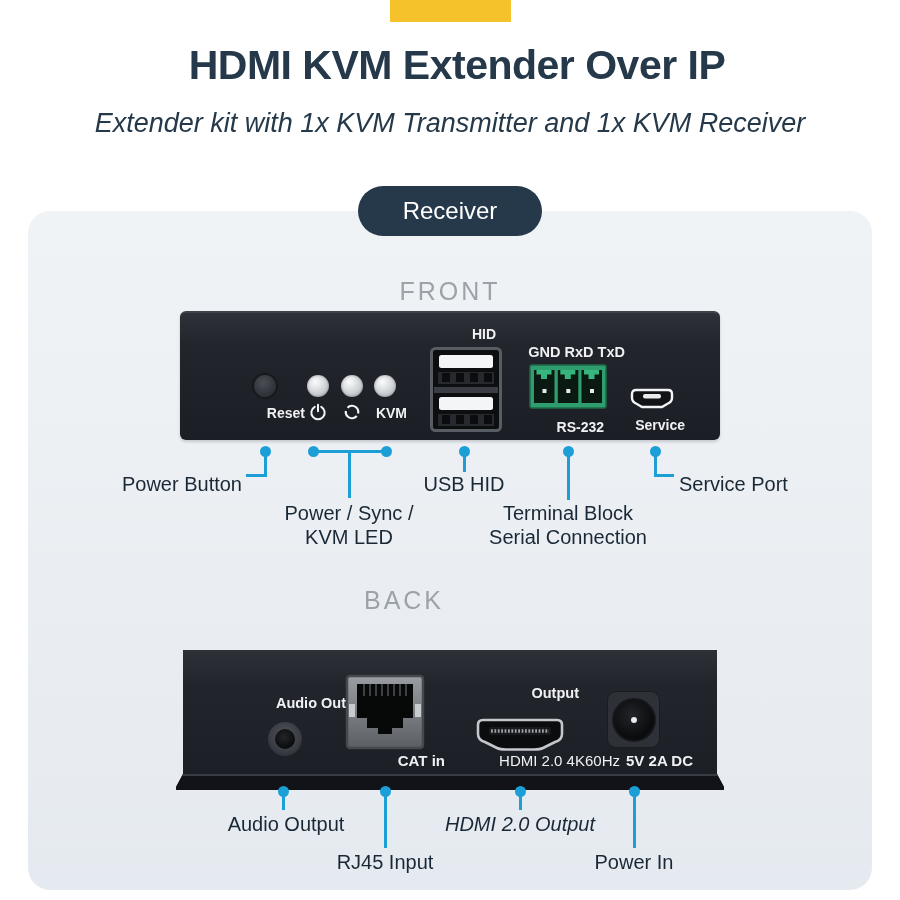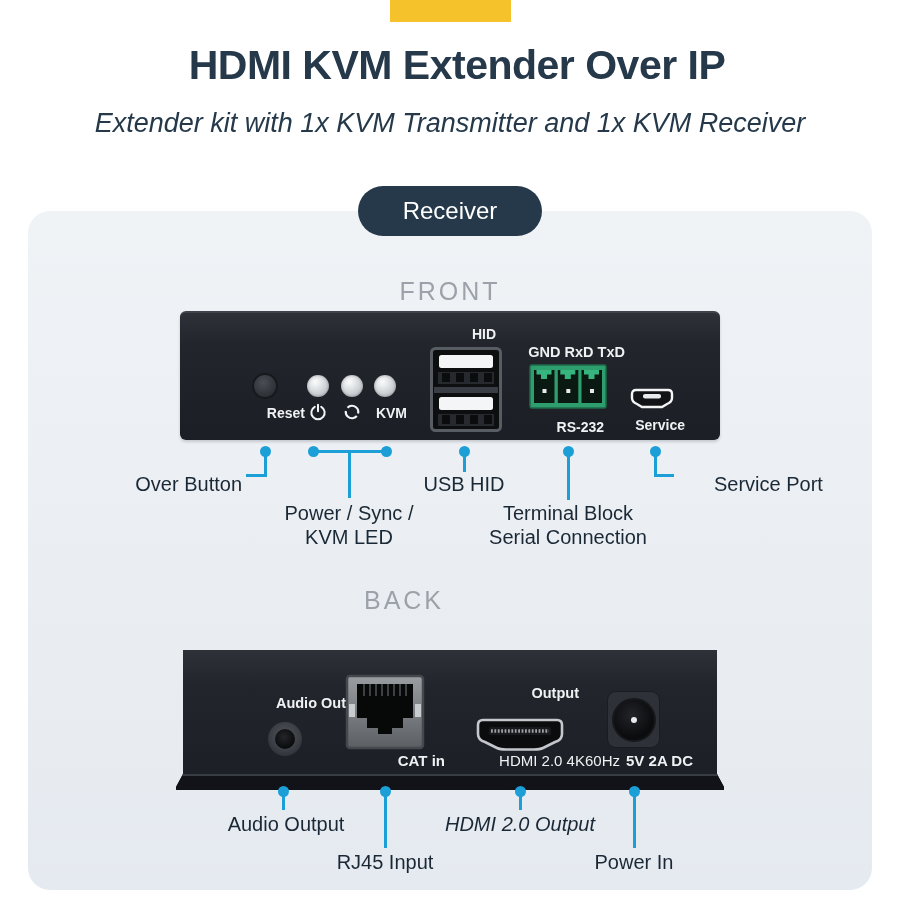--- a/index.html
+++ b/index.html
@@ -119,21 +119,21 @@
         <path d="M6 2 H38 Q42 2 42 6 V10 Q42 14 37 16 L32 19 H12 L7 16 Q2 14 2 10 V6 Q2 2 6 2 Z" fill="#111316" stroke="#F2F4F6" stroke-width="2.4"></path>
         <rect x="13" y="6" width="18" height="4.5" rx="2" fill="#E8EAEC"></rect>
       </svg>
     </span>
     <div class="abs dev-lbl" style="left:439px;top:104px;width:66px;">Service</div>
   </div>
 
   <div class="abs dot" style="left:259.5px;top:445.5px;"></div>
   <div class="abs vline" style="left:263.5px;top:451px;height:26px;"></div>
   <div class="abs hline" style="left:246px;top:474px;width:20px;"></div>
-  <div class="abs callout" style="left:96px;top:472px;width:146px;text-align:right;">Over Button</div>
+  <div class="abs callout" style="left:96px;top:472px;width:146px;text-align:right;">Power Button</div>
 
   <div class="abs dot" style="left:307.5px;top:445.5px;"></div>
   <div class="abs dot" style="left:380.5px;top:445.5px;"></div>
   <div class="abs hline" style="left:312px;top:449.5px;width:74px;"></div>
   <div class="abs vline" style="left:347.5px;top:451px;height:47px;"></div>
   <div class="abs callout center" style="left:249px;top:501px;width:200px;">
     <div>Power / Sync /</div>
     <div>KVM LED</div>
   </div>
 
@@ -144,21 +144,21 @@
   <div class="abs dot" style="left:562.5px;top:445.5px;"></div>
   <div class="abs vline" style="left:566.5px;top:451px;height:49px;"></div>
   <div class="abs callout center" style="left:468px;top:501px;width:200px;">
     <div>Terminal Block</div>
     <div>Serial Connection</div>
   </div>
 
   <div class="abs dot" style="left:649.5px;top:445.5px;"></div>
   <div class="abs vline" style="left:653.5px;top:451px;height:26px;"></div>
   <div class="abs hline" style="left:654px;top:474px;width:20px;"></div>
-  <div class="abs callout" style="left:679px;top:472px;width:150px;margin-left:35px;">Service Port</div>
+  <div class="abs callout" style="left:679px;top:472px;width:150px;">Service Port</div>
 
   <div class="abs center section-label" style="left:0;top:586px;width:808px;z-index:2;">BACK</div>
 
   <div class="abs device" style="left:176px;top:650px;width:548px;height:140px;
               clip-path:polygon(7px 0,541px 0,541px 124px,548px 137px,548px 140px,0 140px,0 137px,7px 124px);">
     <div class="abs flange" style="left:0;top:124px;width:548px;height:16px;"></div>
 
     <div class="abs dev-lbl" style="left:50px;top:45px;width:120px;font-size:14.5px;">Audio Out</div>
     <div class="abs audio-outer" style="left:92px;top:72px;"></div>
     <div class="abs audio-inner" style="left:99px;top:79px;"></div>

